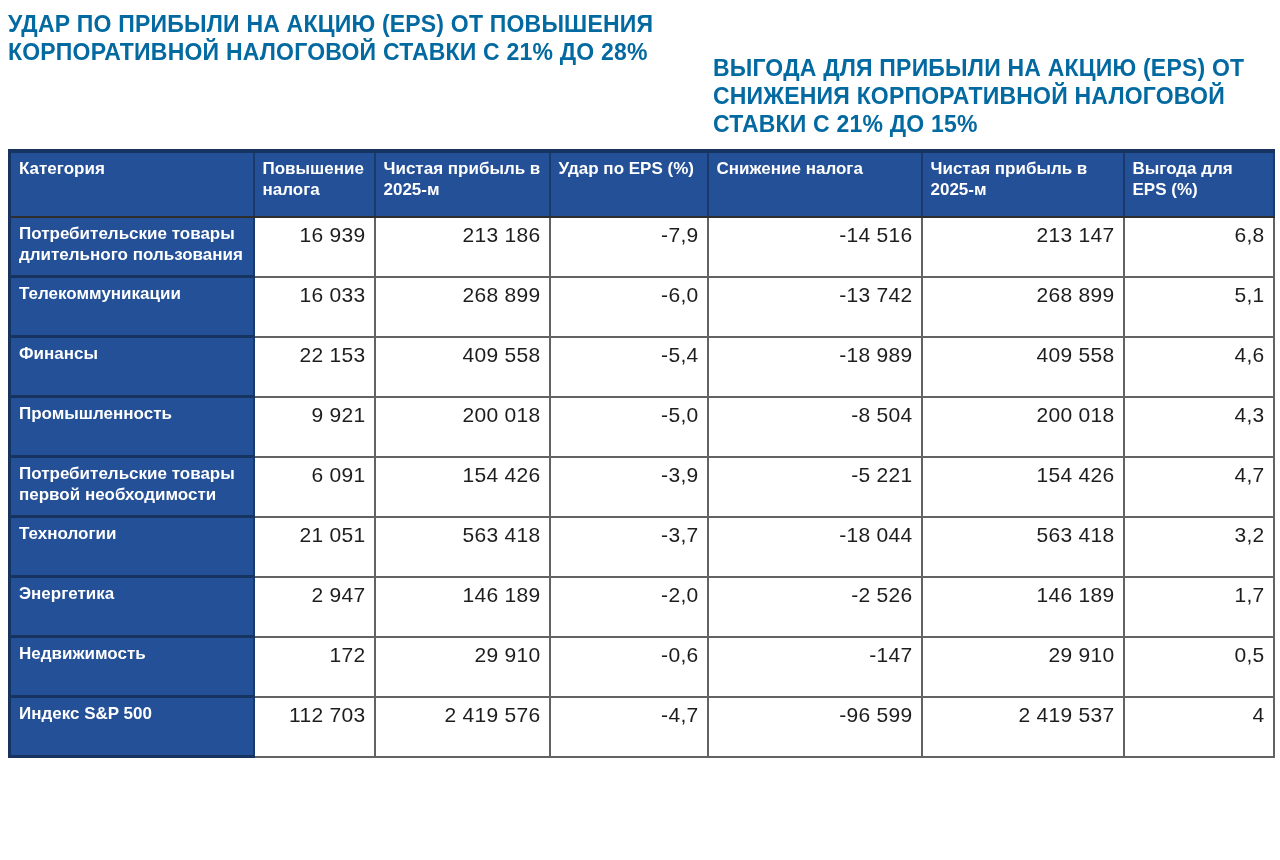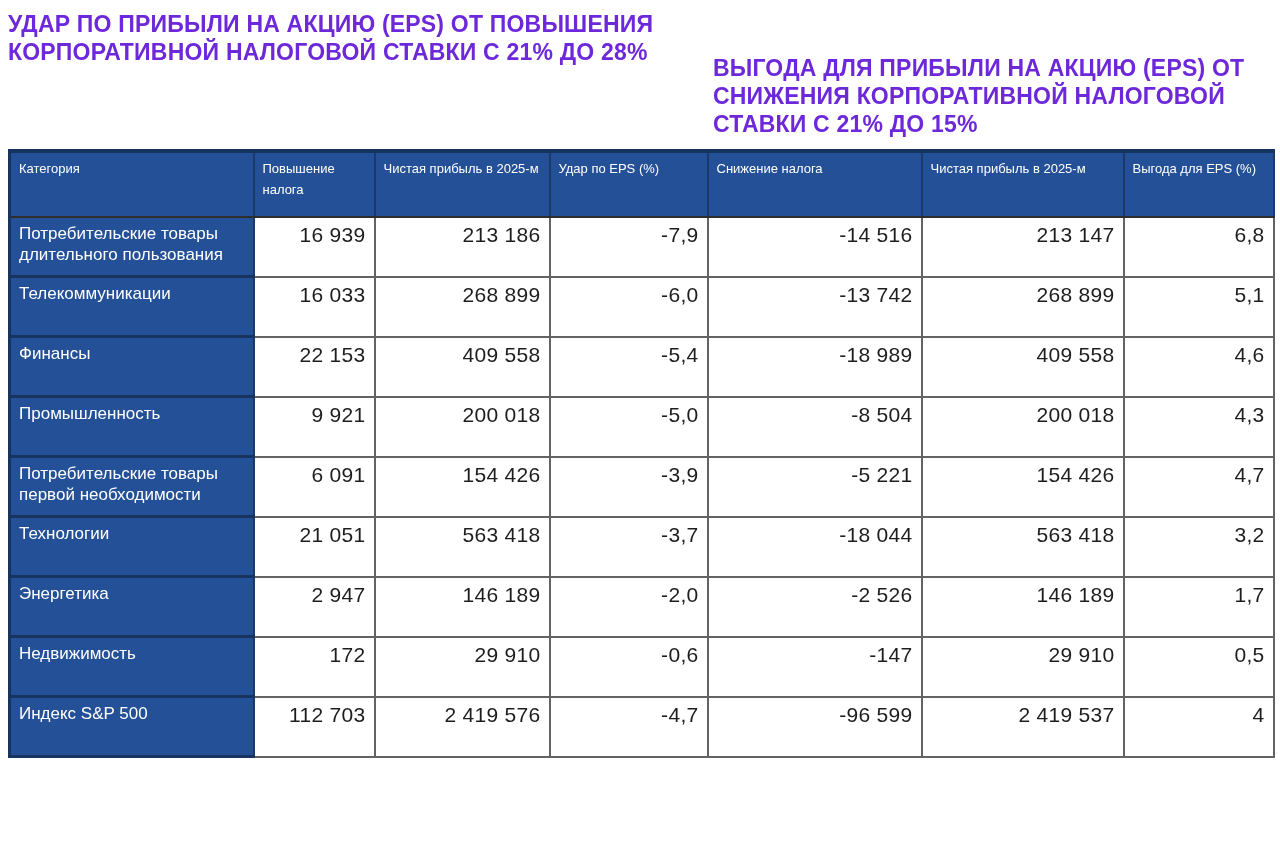--- a/index.html
+++ b/index.html
@@ -8,56 +8,56 @@
     background:#ffffff;
     font-family:"Liberation Sans","DejaVu Sans",sans-serif;
     overflow:hidden;
   }
   .titles{
     display:flex;
     padding:10px 8px 0 8px;
     gap:14px;
   }
   .title{
-    color:#6d28d9;
+    color:#0369a1;
     font-weight:700;
     font-size:23px;
     line-height:28px;
     letter-spacing:0.2px;
   }
   .title-left{width:692px;}
   .title-right{width:560px;margin-top:44px;}
 
   table.eps{
     border-collapse:collapse;
     table-layout:fixed;
     width:1264px;
     margin:11px 0 0 8px;
     border-top:4px solid #16345f;
     border-left:3px solid #16345f;
   }
   table.eps th{
     background:#245097;
     color:#ffffff;
-    font-size:13px;
-    font-weight:400;
+    font-size:17px;
+    font-weight:700;
     text-align:left;
     vertical-align:top;
     padding:5px 6px 0 8px;
     height:58px;
     border-right:2px solid #1a3a6b;
     border-bottom:2px solid #2e2e2e;
     line-height:21px;
   }
   table.eps td{height:52px;}
   table.eps td.cat{
     background:#245097;
     color:#ffffff;
     font-size:17px;
-    font-weight:400;
+    font-weight:700;
     vertical-align:top;
     padding:5px 6px 0 8px;
     border-bottom:3px solid #16345f;
     border-right:2px solid #1a3a6b;
     line-height:21px;
   }
   table.eps td.val{
     background:#ffffff;
     color:#1d1d1d;
     font-size:21px;

